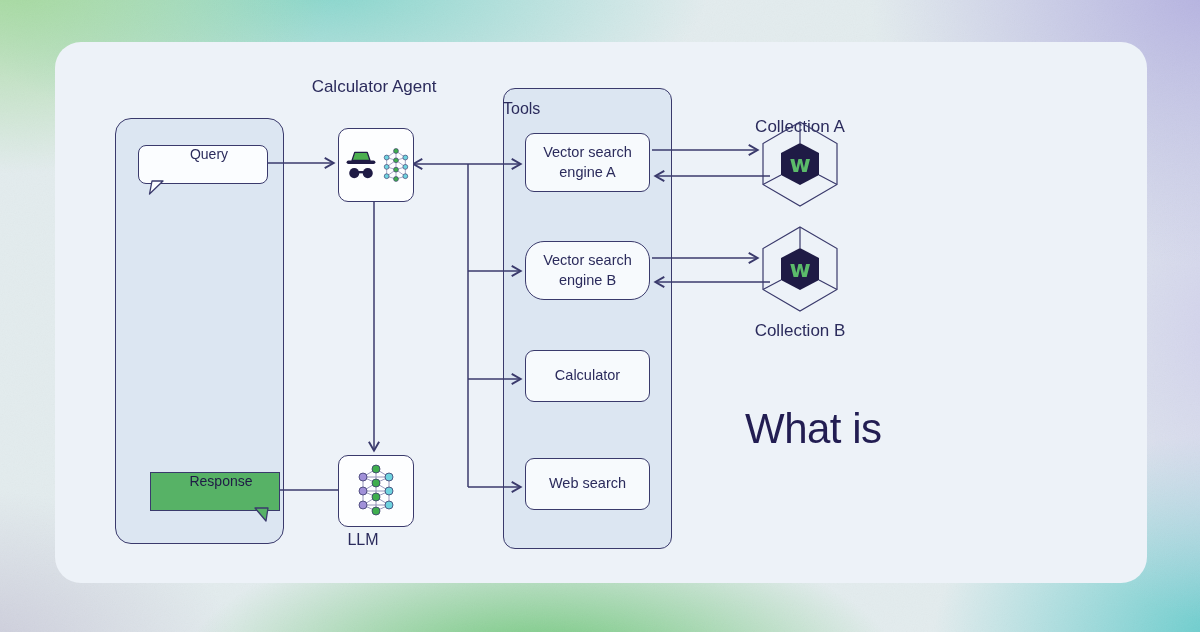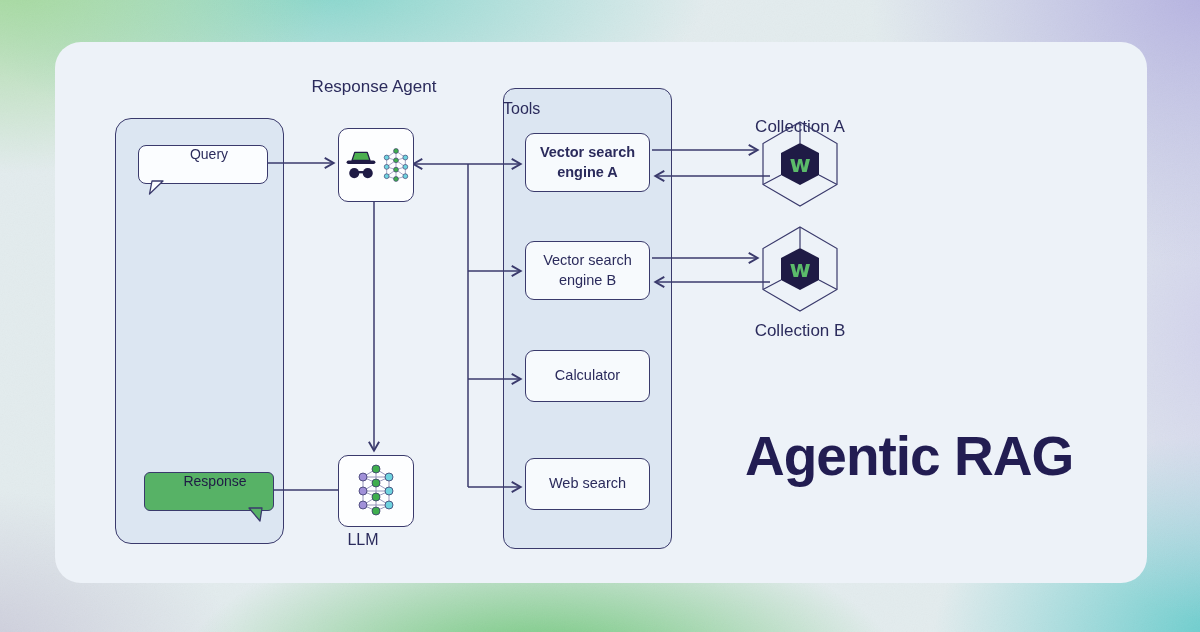--- a/index.html
+++ b/index.html
@@ -28,43 +28,43 @@
   .tools-panel{left:503px;top:88px;width:167px;height:459px;border-radius:12px;}
   .tools-header{
     position:absolute;left:503px;top:100px;width:167px;
     font-size:16px;color:#2b2b5c;
   }
   .bubble{
     position:absolute;display:flex;justify-content:center;
     border:1.4px solid #3a3a6c;border-radius:8px;font-size:14px;color:#2b2b5c;padding-left:12px;
   }
   .query-bubble{left:138px;top:145px;width:116px;height:37px;background:#fbfdff;}
-  .response-bubble{left:144px;top:472px;width:116px;height:37px;background:#57b266;border-radius:6px;color:#1f1b45;}
+  .response-bubble{left:150px;top:472px;width:116px;height:37px;background:#57b266;border-radius:0;color:#1f1b45;}
   .tail{position:absolute;top:34px;}
   .iconbox{
     position:absolute;width:74px;background:#fdfeff;border:1.5px solid #3a3a6c;border-radius:10px;
     display:flex;align-items:center;justify-content:center;gap:3px;
   }
   .agent-box{left:338px;top:128px;height:72px;}
   .llm-box{left:338px;top:455px;height:70px;}
   .diagram-label{
     position:absolute;text-align:center;font-size:17px;color:#2b2b5c;line-height:1.3;
   }
   .agent-label{left:310px;top:76px;width:128px;}
   .llm-label{left:326px;top:530px;width:74px;font-size:16px;}
   .collection-label-a{left:718px;top:91px;width:164px;margin-top:25px;}
   .collection-label-b{left:718px;top:320px;width:164px;}
   .toolbox{
     position:absolute;left:525px;width:125px;background:#f7fafd;
     border:1.4px solid #3a3a6c;border-radius:9px;
     display:flex;align-items:center;justify-content:center;text-align:center;
     font-size:14.5px;color:#2b2b5c;padding:0 6px;box-sizing:border-box;line-height:1.35;
   }
-  .tool-a{top:133px;height:59px;font-weight:bold;}
-  .tool-b{top:241px;height:59px;}
+  .tool-a{top:133px;height:59px;}
+  .tool-b{top:241px;height:59px;border-radius:19px;}
   .tool-c{top:350px;height:52px;}
   .tool-d{top:458px;height:52px;}
   .hex{position:absolute;width:80px;height:88px;}
   .hex-a{left:760px;top:120px;}
   .hex-b{left:760px;top:225px;}
   .connectors{position:absolute;left:0;top:0;pointer-events:none;}
   .title-block{position:absolute;left:745px;top:405px;color:#221d52;}
   .title-prefix{font-size:42px;font-weight:400;letter-spacing:-0.5px;}
   .title-main{font-size:55px;font-weight:700;letter-spacing:-1px;margin-top:19px;}
 </style>
@@ -115,21 +115,21 @@
   </svg>
 </div>
 
 <div class="bubble response-bubble">
   <span>Response</span>
   <svg class="tail" style="right:8px;" width="18" height="16">
     <path d="M2,1 L15,1 L13,14 Z" fill="#57b266" stroke="#3a3a6c" stroke-width="1.3" stroke-linejoin="round"></path>
   </svg>
 </div>
 
-<div class="diagram-label agent-label">Response Agent</div>
+<div class="diagram-label agent-label">Calculator Agent</div>
 <div class="iconbox agent-box">
   <svg width="36" height="34" viewBox="0 0 40 36">
     <polygon points="13,4 27,4 30,13 10,13" fill="#4caf50" stroke="#1f1b45" stroke-width="1.4" stroke-linejoin="round"></polygon>
     <line x1="6" y1="15" x2="34" y2="15" stroke="#1f1b45" stroke-width="4" stroke-linecap="round"></line>
     <circle cx="12.5" cy="27" r="5.6" fill="#1f1b45"></circle>
     <circle cx="27.5" cy="27" r="5.6" fill="#1f1b45"></circle>
     <line x1="16" y1="26" x2="24" y2="26" stroke="#1f1b45" stroke-width="2.6"></line>
   </svg>
   <svg width="28" height="36" viewBox="0 0 30 38">
     <g stroke="#8d8db4" stroke-width="0.8" fill="none">
@@ -198,14 +198,14 @@
   <g stroke="#3a3a6c" stroke-width="1.2" fill="none">
     <polygon points="40,2 77,23.5 77,64.5 40,86 3,64.5 3,23.5"></polygon>
     <path d="M40,2 L40,23 M3,64.5 L21,55 M77,64.5 L59,55"></path>
   </g>
   <polygon points="40,23 59,33 59,55 40,65 21,55 21,33" fill="#1f1b45"></polygon>
   <text x="40" y="52" text-anchor="middle" font-family="DejaVu Sans, sans-serif" font-size="23" font-weight="bold" fill="#5bbb6a">w</text>
 </svg>
 <div class="diagram-label collection-label-b">Collection B</div>
 
 <div class="title-block">
-  <div class="title-main">Agentic RAG</div>
+  <div class="title-prefix">What is</div>
 </div>
 
 </body></html>

